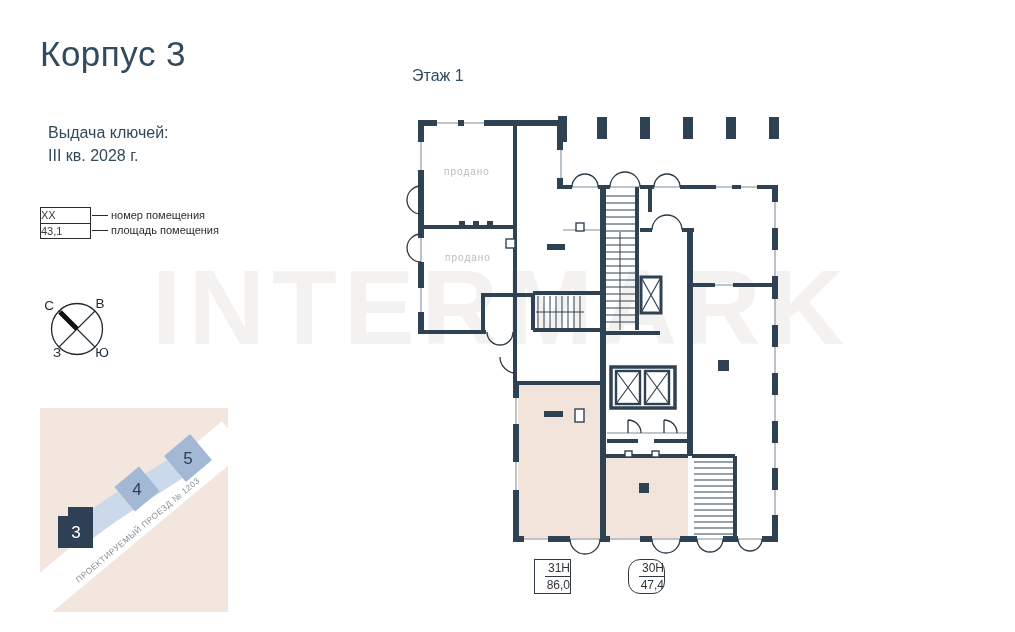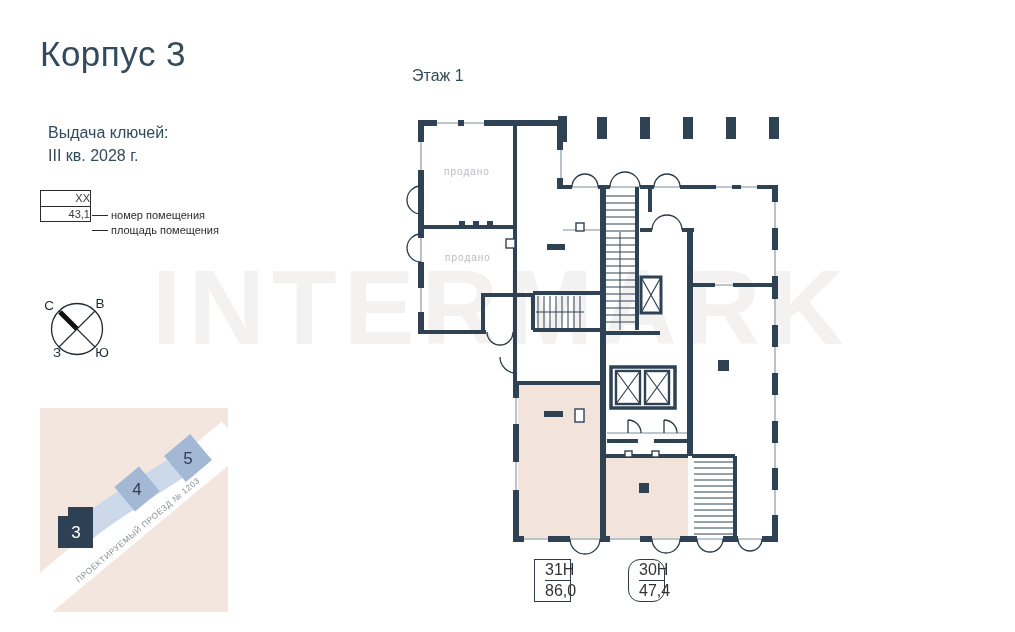--- a/index.html
+++ b/index.html
@@ -8,39 +8,39 @@
   .canvas { position:relative; width:1015px; height:632px; background:#fff; }
 
   .page-title { position:absolute; left:40px; top:34px; font-size:35px; font-weight:500;
                 color:#33495C; letter-spacing:0.5px; }
   .handover { position:absolute; left:48px; top:121px; font-size:16px; color:#33495C;
               line-height:23px; }
   .floor-label { position:absolute; left:412px; top:67px; font-size:16px; font-weight:500;
                  color:#33495C; }
 
   
-  .legend-box { position:absolute; left:40px; top:190px; width:51px; border:1.5px solid #2b2b2b;
-                background:#fff; font-size:11px; color:#3a3a3a; text-align:right; }
+  .legend-box { position:absolute; left:40px; top:207px; width:51px; border:1.5px solid #2b2b2b;
+                background:#fff; font-size:11px; color:#3a3a3a; text-align:left; }
   .legend-box .cell { height:15px; line-height:15px; }
   .legend-box .cell + .cell { border-top:1.5px solid #2b2b2b; }
   .legend-line { position:absolute; height:0; border-top:1.3px solid #2b2b2b; width:16px; left:92px; }
   .legend-label { position:absolute; left:111px; font-size:11px; color:#2b2b2b; white-space:nowrap; }
 
   .watermark { position:absolute; left:152px; top:247px; font-size:106px; font-weight:700;
                color:#f4f2f0; letter-spacing:7px; z-index:1; user-select:none; }
 
   .plan-svg, .compass-svg, .site-svg { position:absolute; }
   .plan-svg { left:0; top:0; z-index:2; }
   .compass-svg { left:36px; top:290px; }
   .site-svg { left:40px; top:408px; }
 
   .sold-label { position:absolute; z-index:3; width:76px; text-align:center; font-size:10px;
                 letter-spacing:1px; color:#b9bcbe; }
   .unit-box { position:absolute; z-index:3; width:37px; border:1.3px solid #2f3a44; background:#fff;
-              font-size:16px; color:#333; text-align:right;padding-left:10px; }
+              font-size:12px; color:#333; text-align:right;padding-left:10px; }
   .unit-box .unit-num { border-bottom:1.3px solid #2f3a44; padding:1px 0; }
   .unit-box .unit-area { padding:1px 0; }
 </style>
 </head>
 <body>
 
 <div class="canvas">
 
   <div class="page-title">Корпус 3</div>
 

